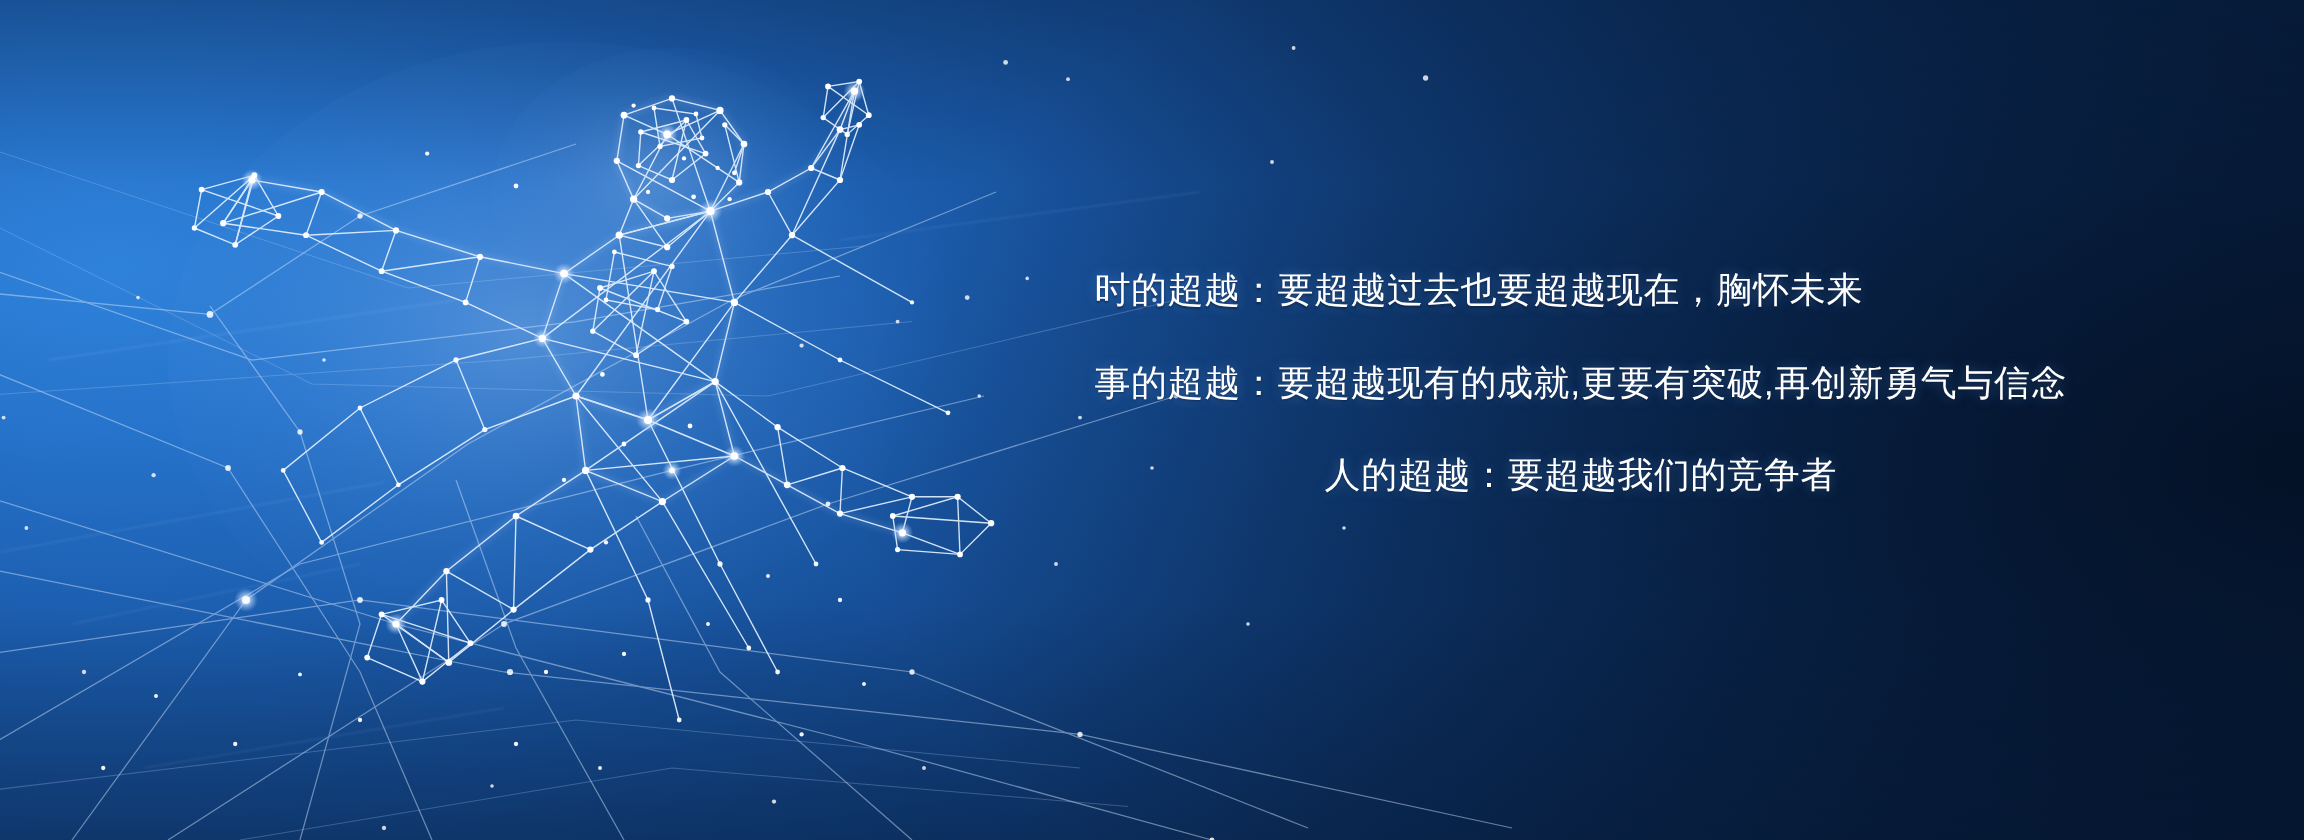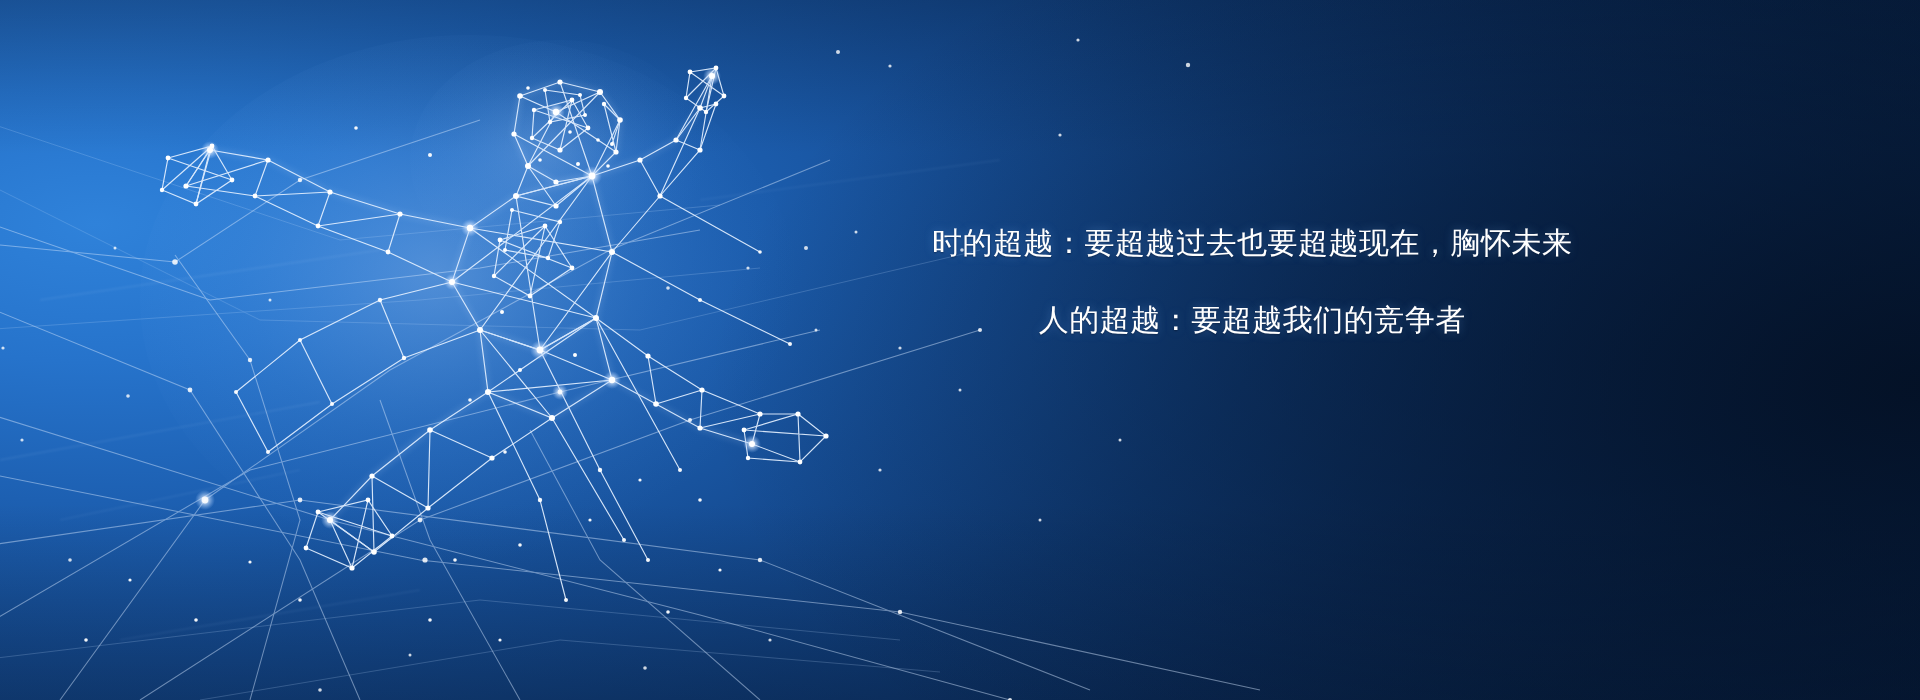--- a/index.html
+++ b/index.html
@@ -27,21 +27,21 @@
     background:
       radial-gradient(90% 120% at 100% 55%, rgba(3,14,32,.85) 0%, rgba(3,14,32,.45) 35%, rgba(3,14,32,0) 70%),
       linear-gradient(180deg, rgba(4,17,38,.25) 0%, rgba(4,17,38,0) 22%, rgba(4,17,38,0) 72%, rgba(4,17,38,.30) 100%);
   }
   
   .art{position:absolute;inset:0;}
   .art svg{display:block;width:1920px;height:700px;}
   
   .slogan{
     position:absolute;left:912px;top:228px;
-    display:flex;flex-direction:column;margin-left:20px;
+    display:flex;flex-direction:column;
   }
   .slogan-line{
     color:#ffffff;
     font-size:30px;
     line-height:1;
     letter-spacing:.5px;
     font-weight:400;
     margin-bottom:47px;
     white-space:nowrap;
     text-shadow:0 0 10px rgba(120,180,255,.35), 0 1px 2px rgba(0,12,32,.55);
@@ -390,16 +390,17 @@
         <path d="M0 460 L320 402" stroke-width="1.4"></path>
         <path d="M60 520 L300 470" stroke-width="1.2"></path>
         <path d="M120 640 L420 590" stroke-width="1.2"></path>
         <path d="M700 200 L1000 160" stroke-width="1.2"></path>
       </g>
     </svg>
   </div>
 
   <div class="slogan">
     <div class="slogan-line">时的超越：要超越过去也要超越现在，胸怀未来</div>
+    <div class="slogan-line">事的超越：要超越现有的成就,更要有突破,再创新勇气与信念</div>
     <div class="slogan-line">人的超越：要超越我们的竞争者</div>
   </div>
 
 </div>
 
 </body></html>

